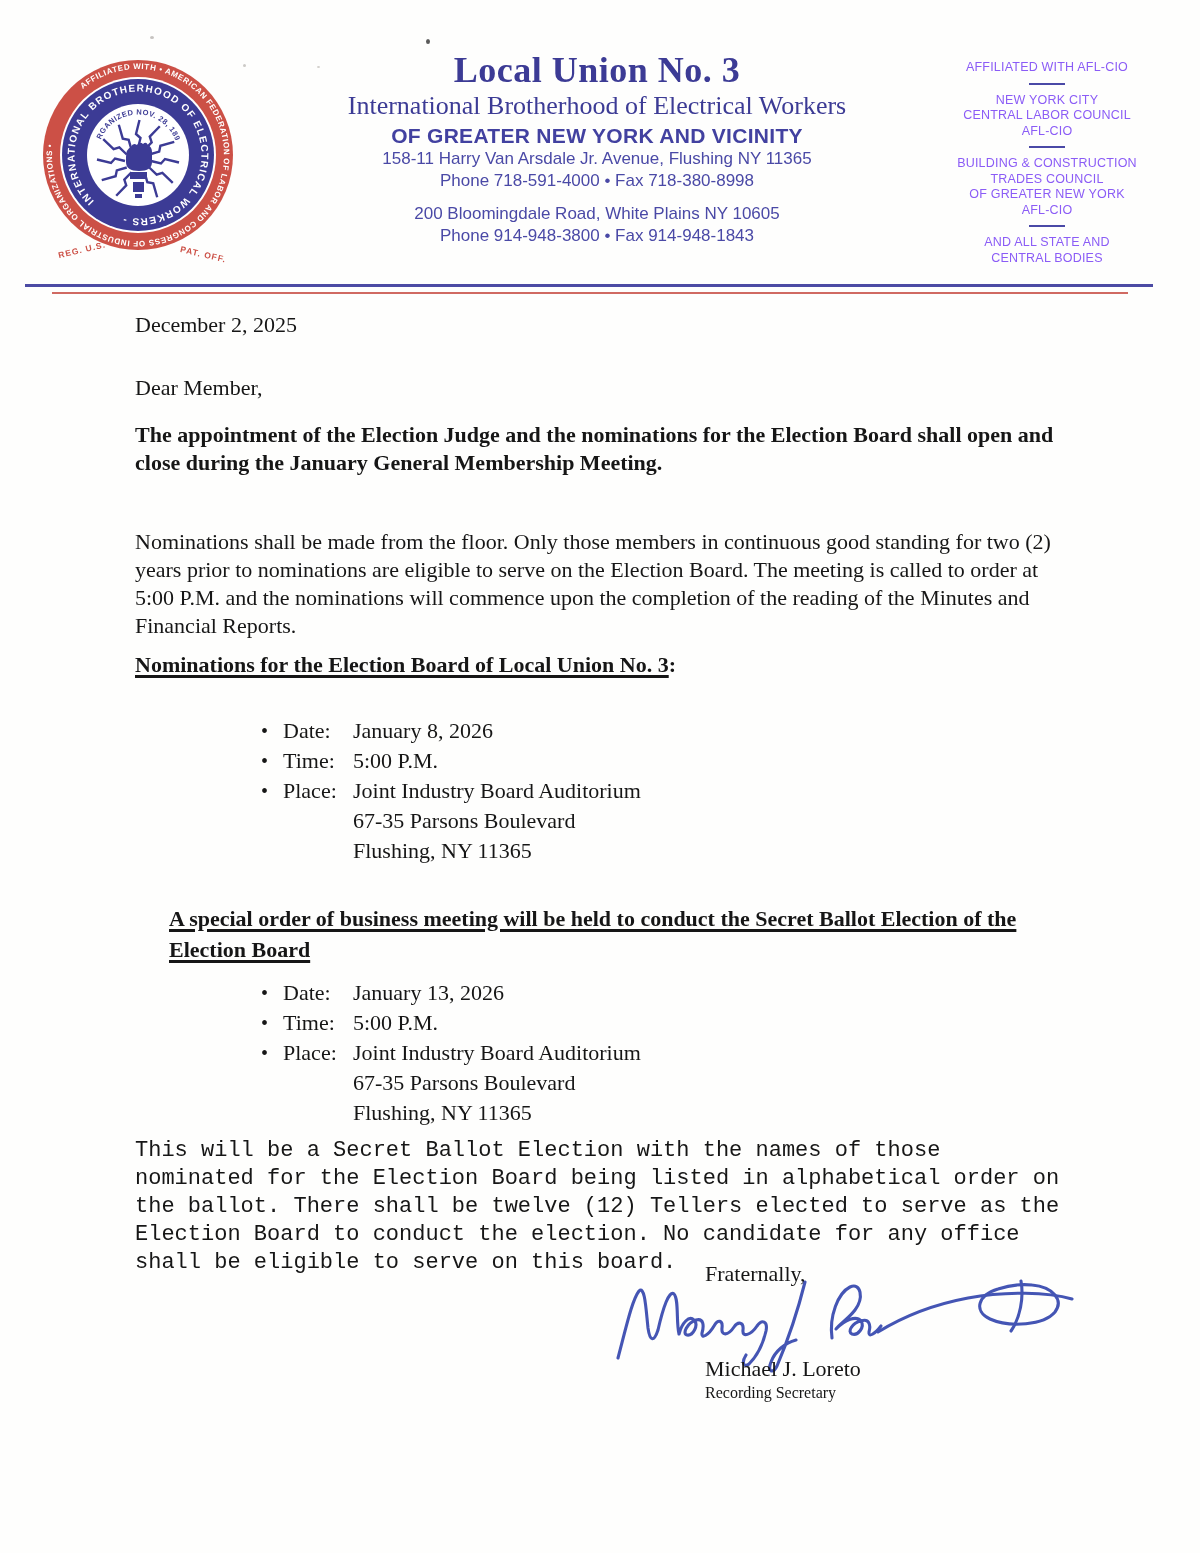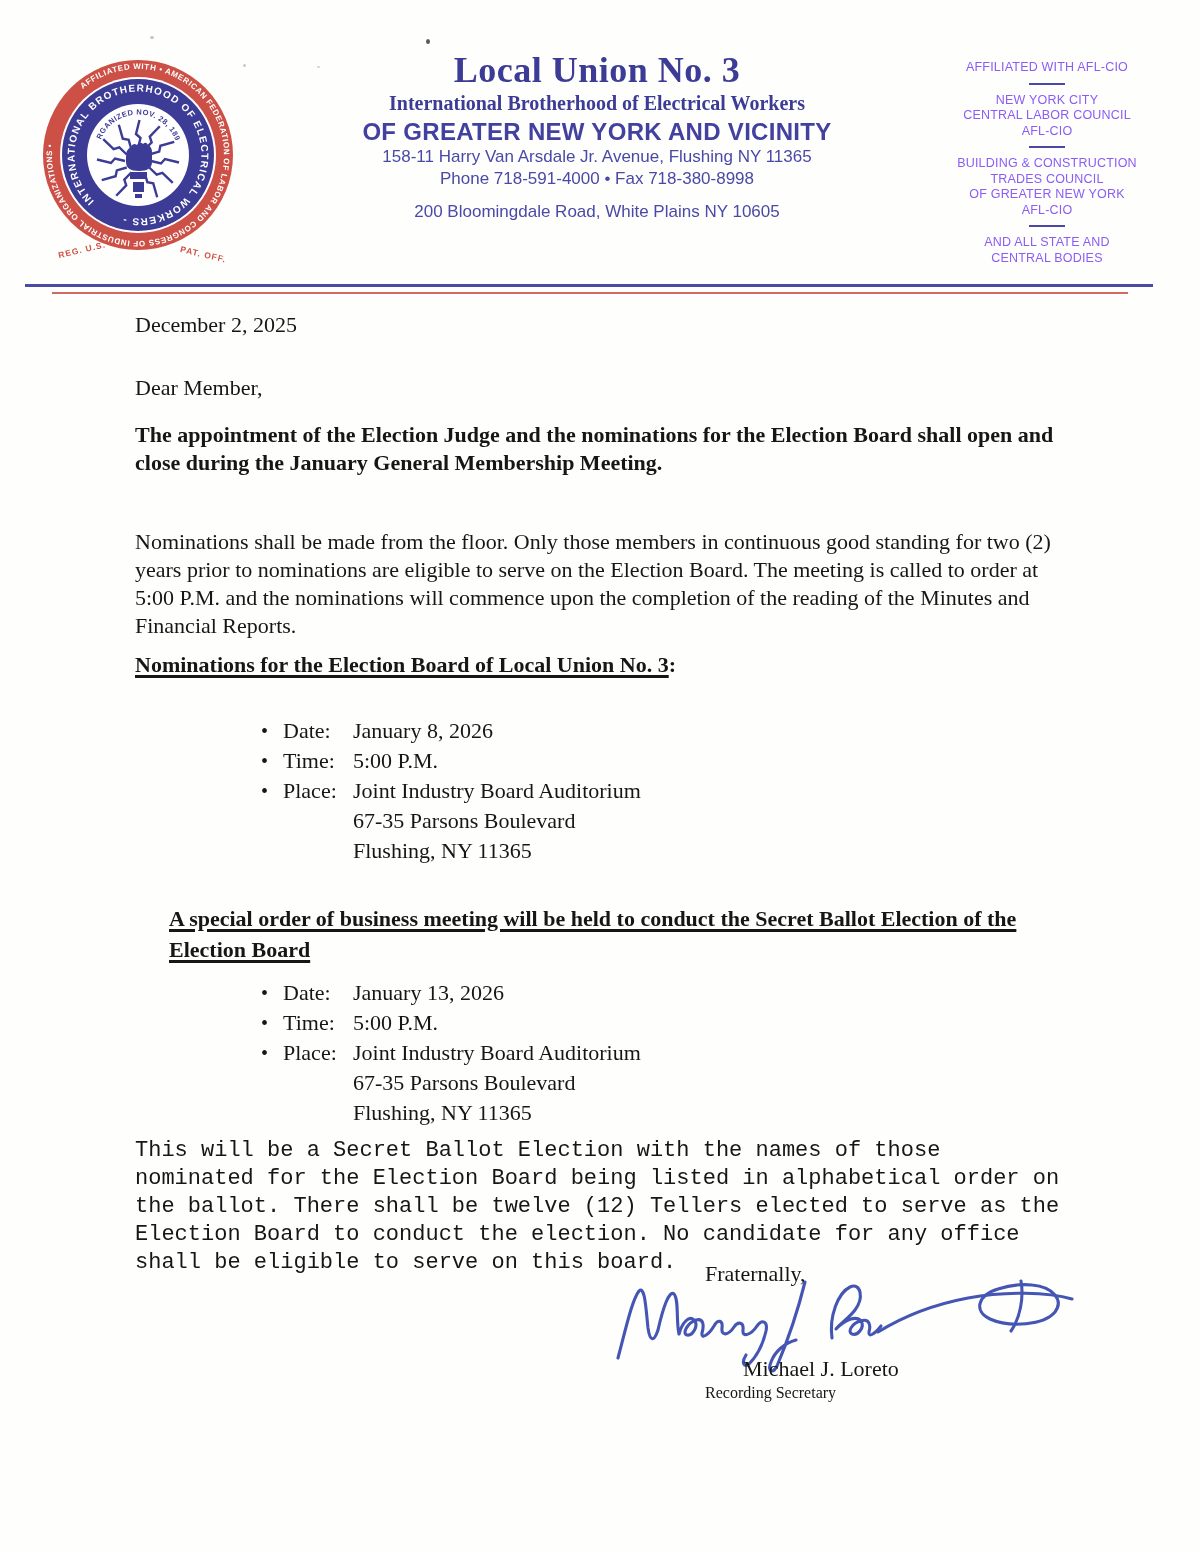--- a/index.html
+++ b/index.html
@@ -7,22 +7,22 @@
     position:relative; width:1200px; height:1553px; margin:0 auto;
     background:#fefefd; overflow:hidden;
     font-family:"Liberation Serif", serif; color:#161616;
   }
 
   
   .seal { position:absolute; left:38px; top:58px; width:200px; height:210px; }
 
   .head-center { position:absolute; left:252px; top:52px; width:690px; text-align:center; color:#41409b; }
   .org-title    { font-family:"Liberation Serif", serif; font-weight:bold; font-size:36px; line-height:1.05; color:#3c3b95; letter-spacing:0.5px; }
-  .org-subtitle { font-family:"Liberation Serif", serif; font-weight:bold; font-size:20px; line-height:1.1; color:#3c3b95; margin-top:2px; }
-  .org-region   { font-family:"Liberation Sans", sans-serif; font-weight:bold; font-size:24px; margin-top:4px; color:#4241a0; letter-spacing:0.3px; }
+  .org-subtitle { font-family:"Liberation Serif", serif; font-weight:normal; font-size:26px; line-height:1.1; color:#3c3b95; margin-top:2px; }
+  .org-region   { font-family:"Liberation Sans", sans-serif; font-weight:bold; font-size:21px; margin-top:4px; color:#4241a0; letter-spacing:0.3px; }
   .offices-heading { font-family:"Liberation Sans", sans-serif; font-weight:bold; font-size:18px; margin-top:15px; color:#4443a2; }
   .addr-line { font-family:"Liberation Sans", sans-serif; font-size:17px; line-height:22px; color:#4a49a6; }
   .office2 { margin-top:11px; }
 
   .head-right { position:absolute; left:938px; top:60px; width:218px; text-align:center;
     font-family:"Liberation Sans", sans-serif; font-size:12.5px; line-height:15.5px; color:#8b5cf6; letter-spacing:0.2px; }
   .aff-divider { width:36px; height:0; border-top:2px solid #4a49a6; margin:7px auto 8px auto; }
 
   .rule-blue { position:absolute; left:25px;  top:284px; width:1128px; height:3px; background:#4c4ba4; }
   .rule-red  { position:absolute; left:52px;  top:292px; width:1076px; height:2px; background:#d06a62; }
@@ -39,21 +39,21 @@
 
   .bullets { position:absolute; left:135px; width:900px; font-size:22px; line-height:30px; }
   .bullets1 { top:716px; }
   .bullets2 { top:978px; }
   .b-row { display:grid; grid-template-columns:22px 70px auto; padding-left:126px; }
   .b-dot { font-size:20px; }
   .para2 { top:1137px;font-family:Liberation Mono, monospace; }
 
   .valediction { position:absolute; left:705px; top:1261px; font-size:22px; }
   .sig-svg  { position:absolute; left:612px; top:1276px; width:470px; height:104px; pointer-events:none; }
-  .sig-name  { position:absolute; left:743px; top:1356px; font-size:22px; }
+  .sig-name  { position:absolute; left:705px; top:1356px; font-size:22px; }
   .sig-title { position:absolute; left:705px; top:1384px; font-size:16px; }
 
   
   .speck { position:absolute; border-radius:50%; }
   .s1 { left:426px; top:39px; width:4px; height:5px; background:#5a5a5a; }
   .s2 { left:150px; top:36px; width:4px; height:3px; background:#c6c3c0; }
   .s3 { left:243px; top:64px; width:3px; height:3px; background:#cccac6; }
   .s4 { left:317px; top:66px; width:3px; height:2px; background:#d2d0cc; }
 </style>
 </head>
@@ -112,20 +112,21 @@
   <div class="head-center">
     <div class="org-title">Local Union No. 3</div>
     <div class="org-subtitle">International Brotherhood of Electrical Workers</div>
     <div class="org-region">OF GREATER NEW YORK AND VICINITY</div>
     <div class="office1">
       <div class="addr-line">158-11 Harry Van Arsdale Jr. Avenue, Flushing NY 11365</div>
       <div class="addr-line">Phone 718-591-4000 • Fax 718-380-8998</div>
     </div>
     <div class="office2">
       <div class="addr-line">200 Bloomingdale Road, White Plains NY 10605</div>
+      <div class="addr-line">Phone 914-948-3800 • Fax 914-948-1843</div>
     </div>
   </div>
 
   <div class="head-right">
     <div>
       <div>AFFILIATED WITH AFL-CIO</div>
     </div>
     <div class="aff-divider"></div>
     <div>
       <div>NEW YORK CITY</div>

